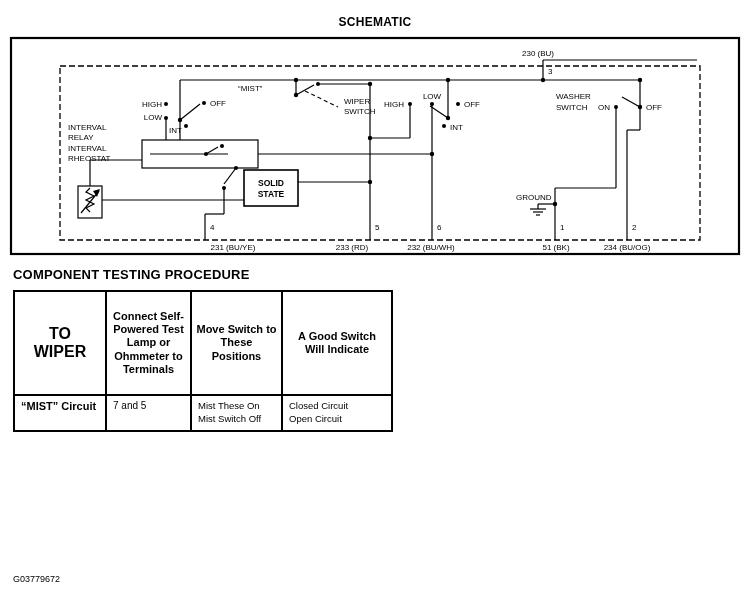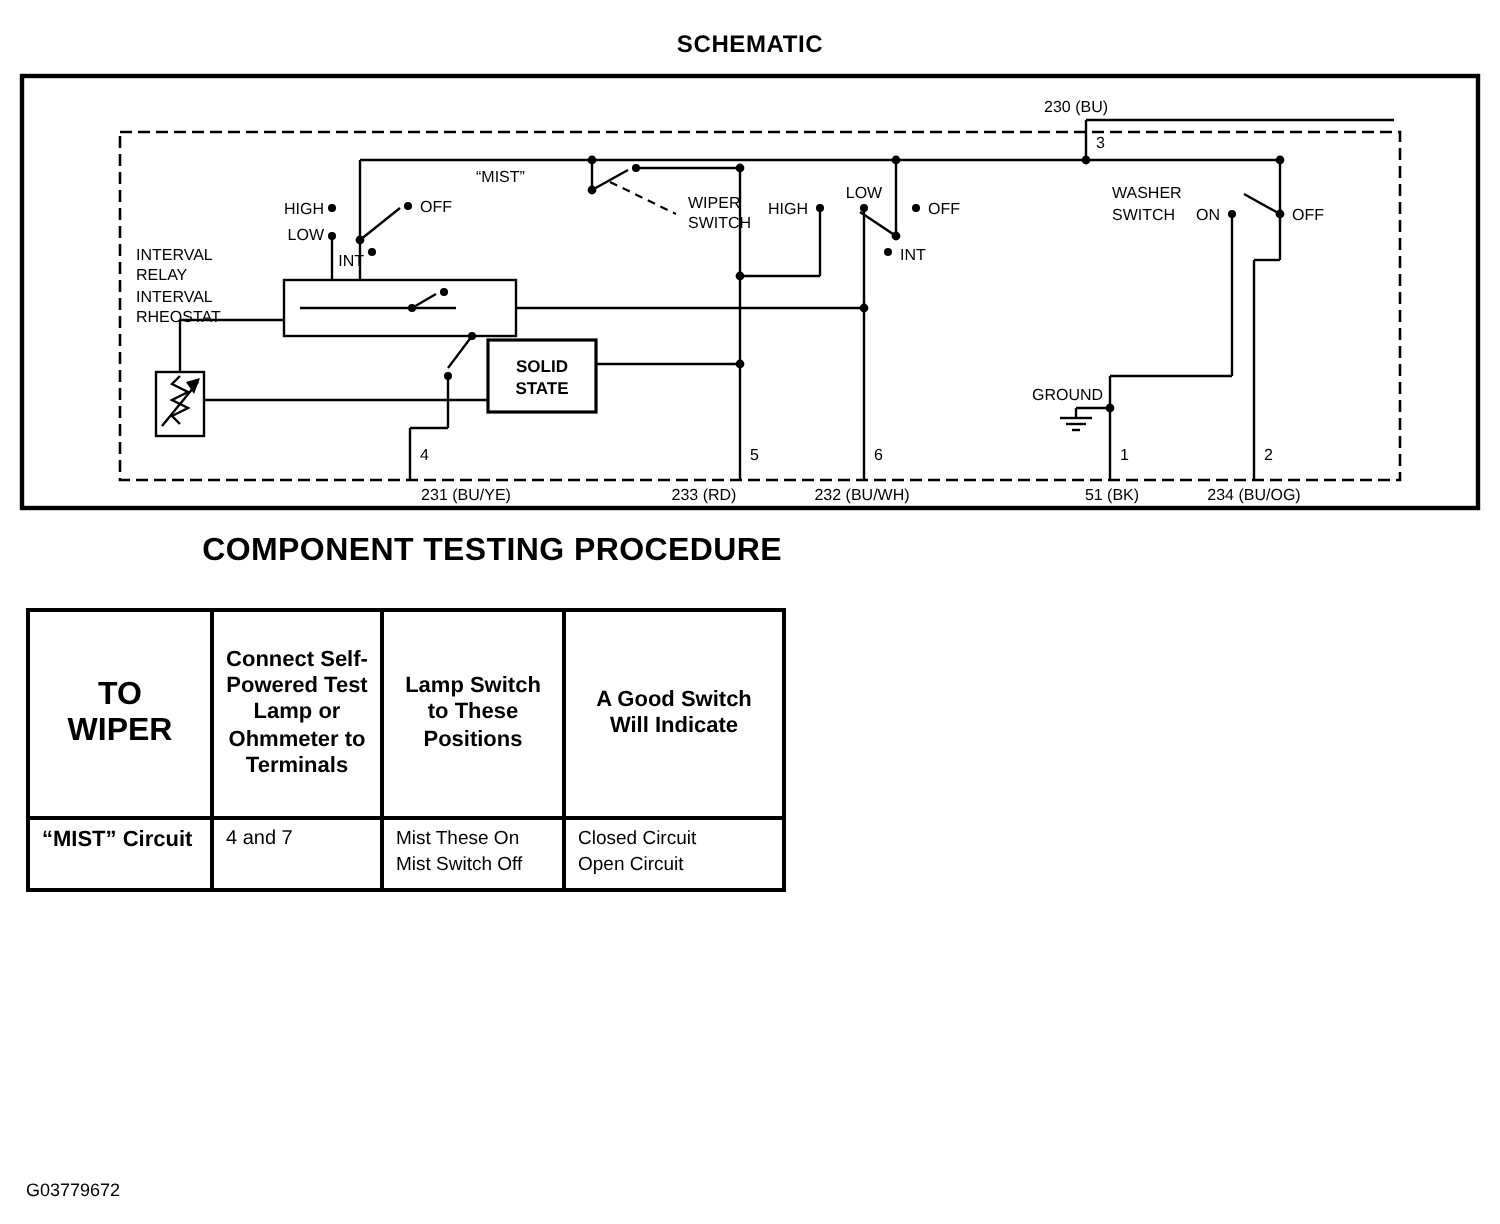--- a/index.html
+++ b/index.html
@@ -12,30 +12,30 @@
   #schematic-svg rect.box-dashed { stroke-dasharray:6 3; stroke-width:1.3; }
   #schematic-svg rect.box-comp { stroke-width:1.6; }
   #schematic-svg line.dash { stroke-dasharray:4 3; stroke-width:1.1; }
   #schematic-svg circle { fill:#000; stroke:none; }
   #schematic-svg polygon { fill:#000; stroke:none; }
   #schematic-svg text { font-family:"Liberation Sans", sans-serif; font-size:8px; fill:#000; stroke:none; }
   #schematic-svg text.big-title { font-size:12px; font-weight:bold; letter-spacing:.3px; }
   #schematic-svg text.bold { font-weight:bold; font-size:8.5px; }
 
   .testing { position:absolute; left:13px; top:267px; width:378px; }
-  .testing-title { text-align:right; font-weight:bold; font-size:16px; margin-bottom:19px; letter-spacing:.2px; }
+  .testing-title { text-align:left; font-weight:bold; font-size:13px; margin-bottom:8px; letter-spacing:.2px; }
   table { border-collapse:collapse; width:100%; table-layout:fixed; }
   th, td { border:2px solid #000; }
   th { vertical-align:middle; text-align:center; font-size:11px; font-weight:bold; padding:18px 4px; line-height:1.2; }
   th.h-big { font-size:16px; line-height:1.12; }
   td { vertical-align:top; padding:4px 6px; font-size:10px; }
   td.c-test { font-weight:bold; font-size:11px; line-height:1.2; }
   td.c-pos, td.c-ind { font-size:9.5px; line-height:1.35; }
   .pre { white-space:pre-line; }
-  .figure-id { position:absolute; left:13px; top:590px; font-size:9px; }
+  .figure-id { position:absolute; left:13px; top:574px; font-size:9px; }
 </style>
 </head>
 <body>
 
 <svg id="schematic-svg" width="750" height="262" viewBox="0 0 750 262" xmlns="http://www.w3.org/2000/svg">
 
   <text class="big-title" x="375" y="26" text-anchor="middle">SCHEMATIC</text>
 
   <g>
     <rect class="box-outer" x="11" y="38" width="728" height="216"></rect>
@@ -198,28 +198,28 @@
       <col style="width:92px">
         <col style="width:85px">
         <col style="width:91px">
         <col style="width:110px">
     </colgroup>
     <thead>
       <tr style="height:72px">
         <th class="h-big pre">TO
 WIPER</th>
         <th>Connect Self-Powered Test Lamp or Ohmmeter to Terminals</th>
-        <th>Lamp Switch to These Positions</th>
+        <th>Move Switch to These Positions</th>
         <th>A Good Switch Will Indicate</th>
       </tr>
     </thead>
     <tbody>
       <tr style="height:32px">
         <td class="c-test">“MIST” Circuit</td>
-        <td>4 and 7</td>
+        <td>7 and 5</td>
         <td class="c-pos pre">Mist These On
 Mist Switch Off</td>
         <td class="c-ind pre">Closed Circuit
 Open Circuit</td>
       </tr>
     </tbody>
   </table>
 </div>
 
 <div class="figure-id">G03779672</div>

